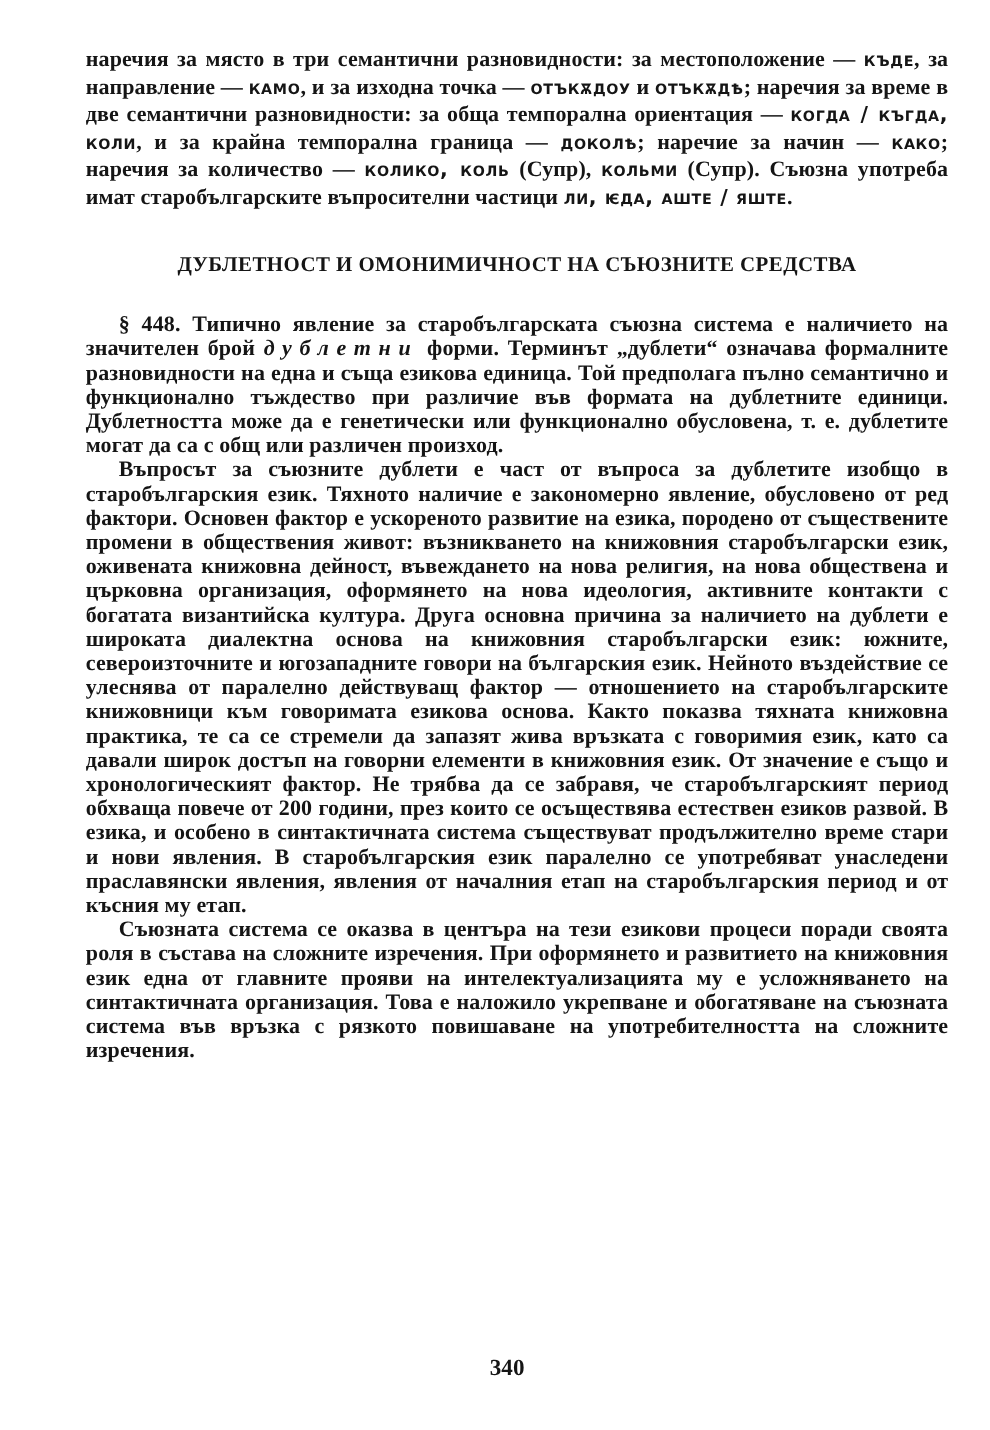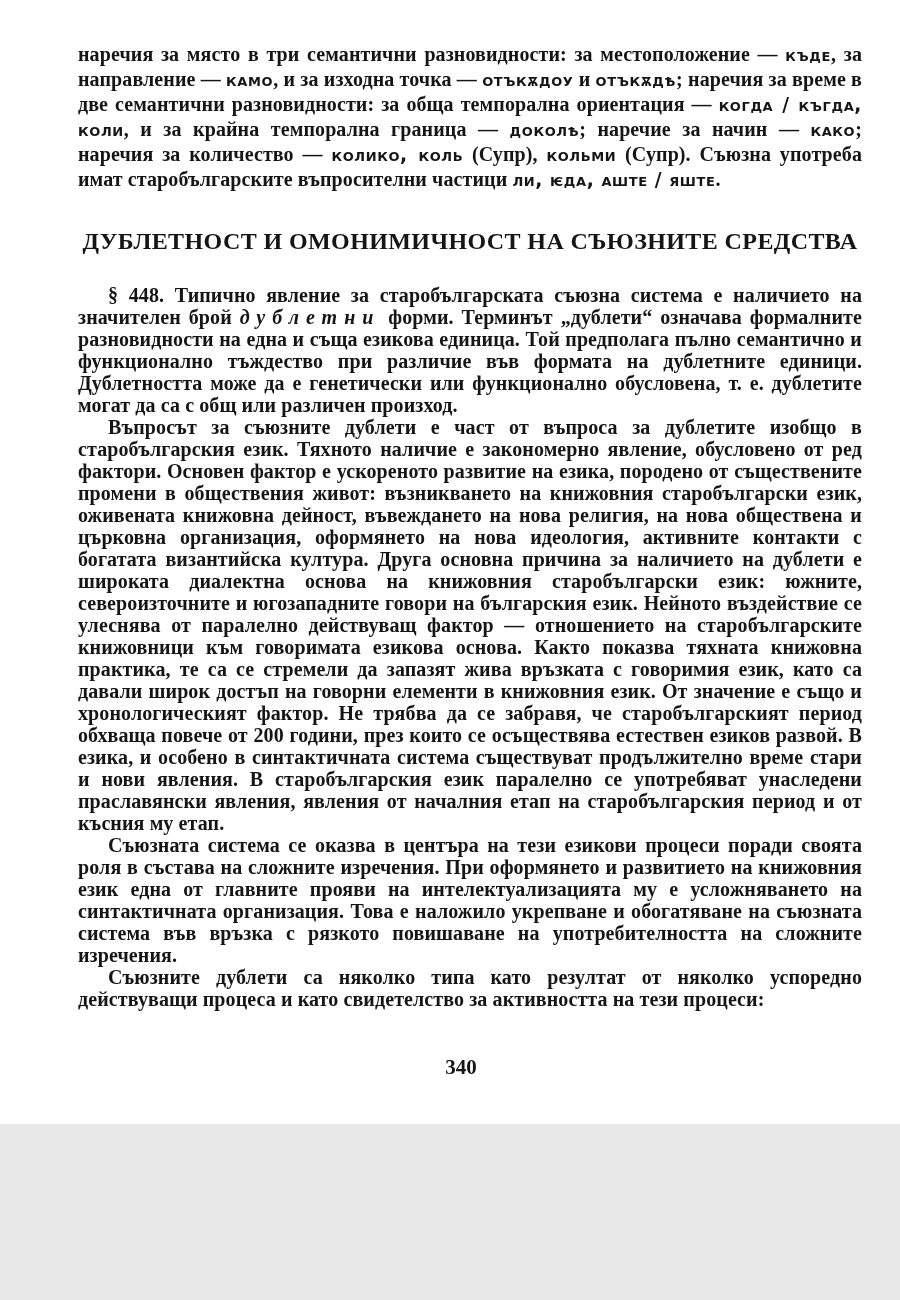--- a/index.html
+++ b/index.html
@@ -1,17 +1,17 @@
 <!DOCTYPE html>
 <html lang="bg"><head>
 <meta charset="utf-8">
 <style>
   html,body{margin:0;padding:0;background:#e8e8e8;}
   .page{
-    width:900px;height:1124px;
+    width:900px;height:1300px;
     background:#ffffff;
     position:relative;
     overflow:hidden;
     font-family:"Liberation Serif", serif;
     color:#151515;
     box-sizing:border-box;
   }
   .text-block{
     position:absolute;
     left:78px;top:42px;width:784px;
@@ -20,21 +20,21 @@
     margin:0;
     font-size:20px;
     line-height:22px;
     text-align:justify;
     font-weight:bold;
     letter-spacing:0.1px;
   }
   p.para-intro{line-height:25px;}
   p.indent{text-indent:30px;}
   h1.section-heading{
-    font-size:24px;
+    font-size:19px;
     font-weight:bold;
     text-align:center;
     margin:36px 0 30px 0;
     letter-spacing:0.4px;
     line-height:26px;
   }
   .seg-ocs{
     font-family:"DejaVu Sans", sans-serif;
     font-variant:small-caps;
     font-weight:bold;
@@ -62,19 +62,18 @@
     <p class="para-intro"><span class="seg-n">наречия за място в три семантични разновидности: за местоположение — </span><span class="seg-ocs">къде</span><span class="seg-n">, за направление — </span><span class="seg-ocs">камо</span><span class="seg-n">, и за изходна точка — </span><span class="seg-ocs">отъкѫдоу</span><span class="seg-n"> и </span><span class="seg-ocs">отъкѫдѣ</span><span class="seg-n">; наречия за време в две семантични разновидности: за обща темпорална ориентация — </span><span class="seg-ocs">когда / къгда, коли</span><span class="seg-n">, и за крайна темпорална граница — </span><span class="seg-ocs">доколѣ</span><span class="seg-n">; наречие за начин — </span><span class="seg-ocs">како</span><span class="seg-n">; наречия за количество — </span><span class="seg-ocs">колико, коль</span><span class="seg-n"> (Супр), </span><span class="seg-ocs">кольми</span><span class="seg-n"> (Супр). Съюзна употреба имат старобългарските въпросителни частици </span><span class="seg-ocs">ли, ѥда, аште / яште</span><span class="seg-n">.</span></p>
 
     <h1 class="section-heading">ДУБЛЕТНОСТ И ОМОНИМИЧНОСТ НА СЪЮЗНИТЕ СРЕДСТВА</h1>
 
     <p class="indent"><span class="seg-n">§ 448. Типично явление за старобългарската съюзна система е наличието на значителен брой </span><span class="seg-spaced">дублетни</span><span class="seg-n"> форми. Терминът „дублети“ означава формалните разновидности на една и съща езикова единица. Той предполага пълно семантично и функционално тъждество при различие във формата на дублетните единици. Дублетността може да е генетически или функционално обусловена, т. е. дублетите могат да са с общ или различен произход.</span></p>
 
     <p class="indent"><span class="seg-n">Въпросът за съюзните дублети е част от въпроса за дублетите изобщо в старобългарския език. Тяхното наличие е закономерно явление, обусловено от ред фактори. Основен фактор е ускореното развитие на езика, породено от съществените промени в обществения живот: възникването на книжовния старобългарски език, оживената книжовна дейност, въвеждането на нова религия, на нова обществена и църковна организация, оформянето на нова идеология, активните контакти с богатата византийска култура. Друга основна причина за наличието на дублети е широката диалектна основа на книжовния старобългарски език: южните, североизточните и югозападните говори на българския език. Нейното въздействие се улеснява от паралелно действуващ фактор — отношението на старобългарските книжовници към говоримата езикова основа. Както показва тяхната книжовна практика, те са се стремели да запазят жива връзката с говоримия език, като са давали широк достъп на говорни елементи в книжовния език. От значение е също и хронологическият фактор. Не трябва да се забравя, че старобългарският период обхваща повече от 200 години, през които се осъществява естествен езиков развой. В езика, и особено в синтактичната система съществуват продължително време стари и нови явления. В старобългарския език паралелно се употребяват унаследени праславянски явления, явления от началния етап на старобългарския период и от късния му етап.</span></p>
 
     <p class="indent"><span class="seg-n">Съюзната система се оказва в центъра на тези езикови процеси поради своята роля в състава на сложните изречения. При оформянето и развитието на книжовния език една от главните прояви на интелектуализацията му е усложняването на синтактичната организация. Това е наложило укрепване и обогатяване на съюзната система във връзка с рязкото повишаване на употребителността на сложните изречения.</span></p>
 
-    <p class="indent"><span class="seg-n">Съюзните дублети са няколко типа като резултат от няколко успоредно действуващи процеса и като свидетелство за активността на тези процеси:</span></p>
 
 
   </div>
 
   <div class="page-number">340</div>
 </div>
 
 </body></html>

